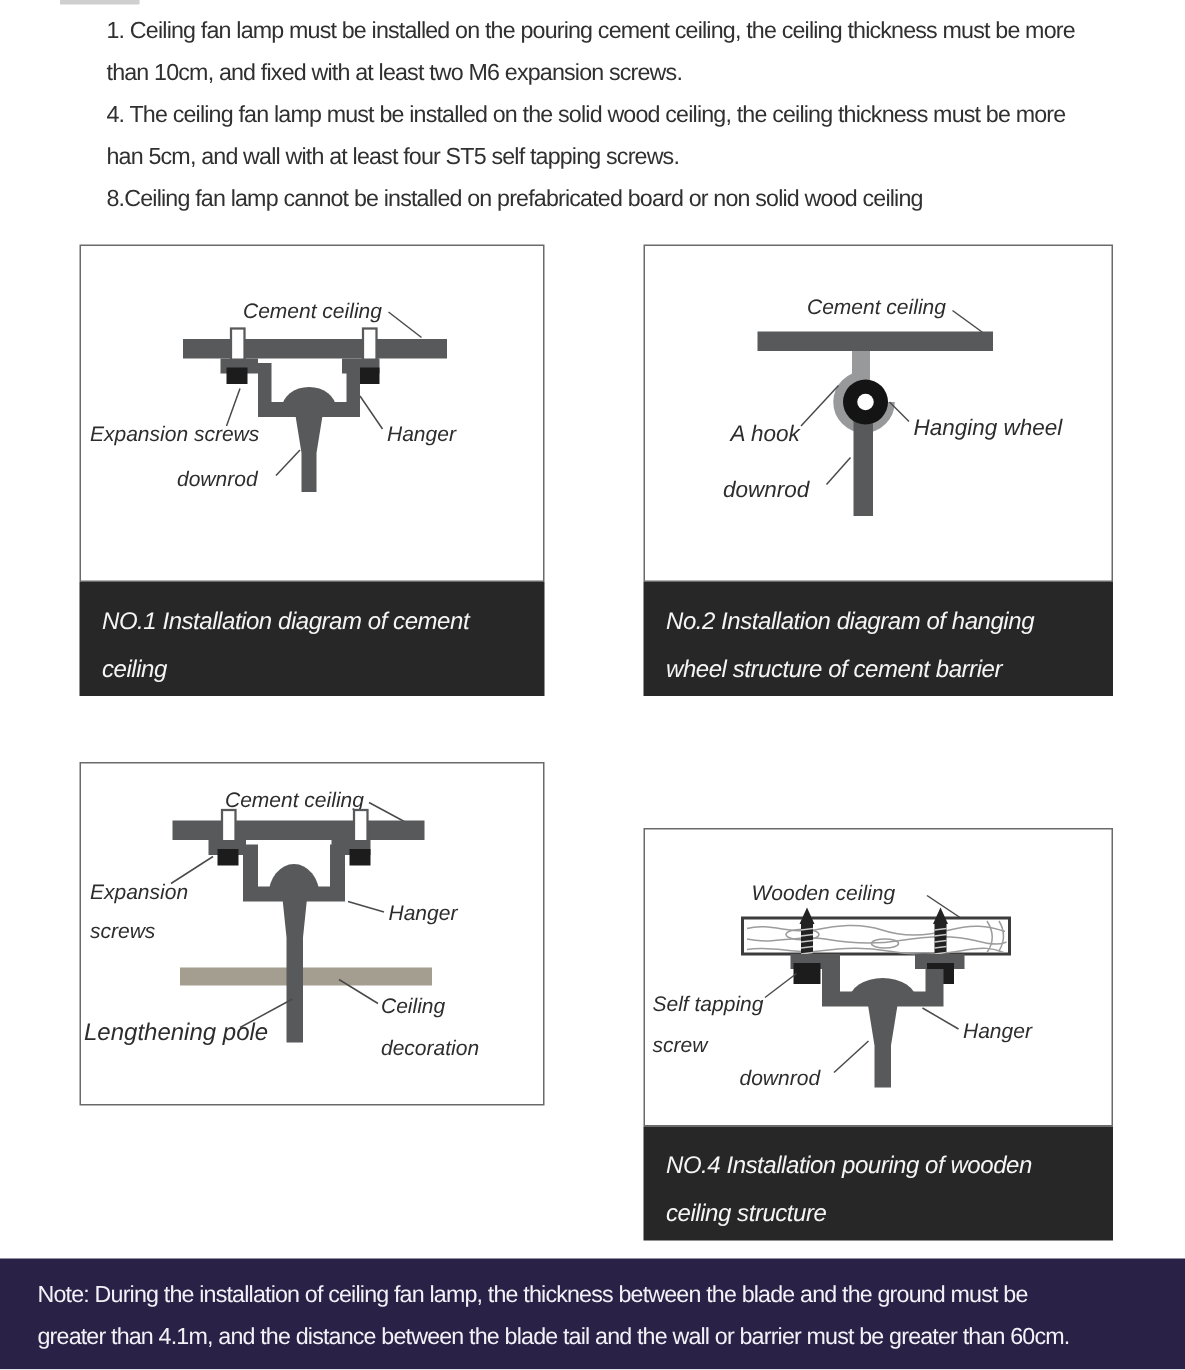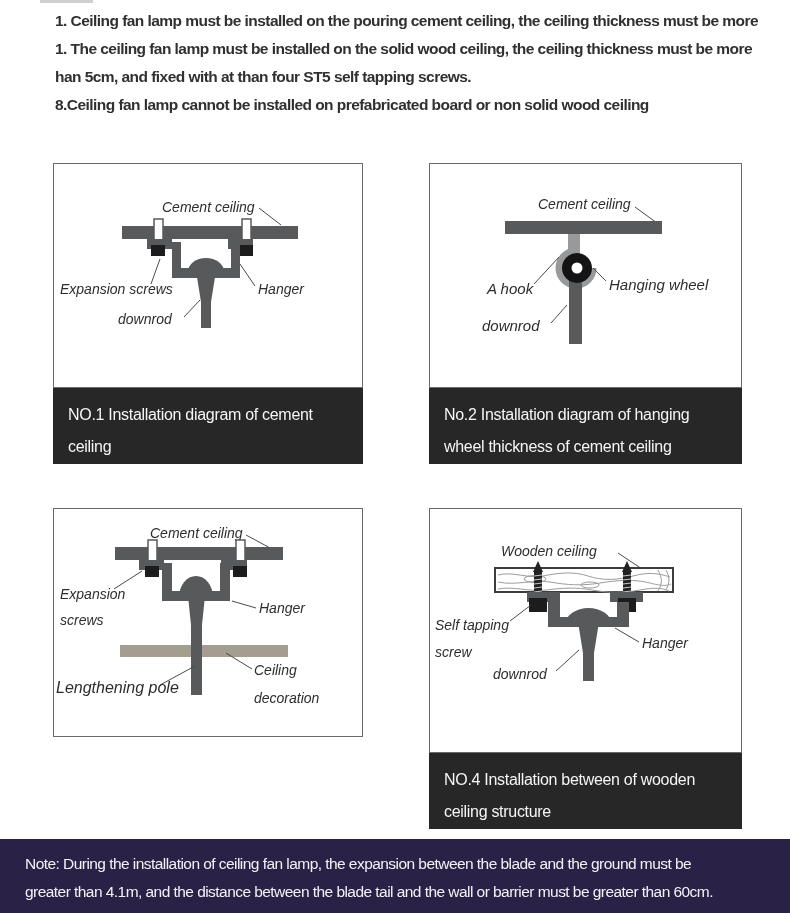--- a/index.html
+++ b/index.html
@@ -6,32 +6,32 @@
     --diagram-gray:#58595b; --light-gray:#97999b; --nut-black:#1c1c1c;
     --caption-bg:#272727; --caption-text:#f5f5f5; --note-bg:#2a2246; --note-text:#f3f1f7;
     --decoration-tan:#a49e90; --body-text:#303030; --label-color:#2d2d2d;
     --panel-border:#6a6a6a; --wood-grain:#9c9c9c;
   }
   *{margin:0;padding:0;box-sizing:border-box;}
   html,body{background:#fff;}
   body{font-family:"Liberation Sans",sans-serif;}
   .page{position:relative;width:790px;height:913px;background:#fff;overflow:hidden;}
   .artifact{position:absolute;left:40px;top:0;width:53px;height:3px;background:#cfcfcf;}
-  .intro{position:absolute;left:55px;top:7px;color:var(--body-text);
-         font-size:15.5px;letter-spacing:-0.55px;font-weight:bold;}
+  .intro{position:absolute;left:71px;top:7px;color:var(--body-text);
+         font-size:15.5px;letter-spacing:-0.55px;}
   .intro .line{line-height:28px;white-space:nowrap;}
   .panel{position:absolute;}
   .panel .diagram{background:#fff;border:1px solid var(--panel-border);font-style:italic;}
   .panel .diagram svg{display:block;}
   .panel .caption{background:var(--caption-bg);color:var(--caption-text);
-        font-size:16px;letter-spacing:-0.3px;line-height:32px;padding:11px 15px 0 15px;height:76px;}
+        font-size:16px;letter-spacing:-0.3px;line-height:32px;padding:11px 15px 0 15px;height:76px;font-style:italic;}
   .p1{left:53px;top:163px;width:310px;} .p1 .diagram{height:225px;}
   .p2{left:429px;top:163px;width:313px;} .p2 .diagram{height:225px;}
   .p3{left:53px;top:508px;width:310px;} .p3 .diagram{height:229px;}
-  .p4{left:429px;top:508px;width:313px;} .p4 .diagram{height:245px;}
+  .p4{left:429px;top:508px;width:313px;} .p4 .diagram{height:199px;margin-top:44px;}
   .note{position:absolute;left:0;top:839px;width:790px;height:74px;background:var(--note-bg);
         color:var(--note-text);font-size:15.5px;letter-spacing:-0.55px;padding:11px 0 0 25px;}
   .note .line{line-height:28px;white-space:nowrap;}
   
   .ink{fill:var(--diagram-gray);}
   .lg{fill:var(--light-gray);}
   .nut{fill:var(--nut-black);}
   .deco{fill:var(--decoration-tan);}
   .screw-w{fill:#fff;stroke:var(--diagram-gray);stroke-width:1.5;}
   .ptr{stroke:#4a4a4a;stroke-width:1;fill:none;}
@@ -44,22 +44,23 @@
 </style>
 </head>
 <body>
 
 <div class="page">
 
   <div class="artifact"></div>
 
   <div class="intro">
     <div class="line">1. Ceiling fan lamp must be installed on the pouring cement ceiling, the ceiling thickness must be more</div>
-    <div class="line">1. The ceiling fan lamp must be installed on the solid wood ceiling, the ceiling thickness must be more</div>
-    <div class="line">han 5cm, and fixed with at than four ST5 self tapping screws.</div>
+    <div class="line">than 10cm, and fixed with at least two M6 expansion screws.</div>
+    <div class="line">4. The ceiling fan lamp must be installed on the solid wood ceiling, the ceiling thickness must be more</div>
+    <div class="line">han 5cm, and wall with at least four ST5 self tapping screws.</div>
     <div class="line">8.Ceiling fan lamp cannot be installed on prefabricated board or non solid wood ceiling</div>
   </div>
 
   <div class="panel p1">
     <div class="diagram">
       <svg width="308" height="223" viewBox="0 0 308 223">
         <text class="lbl" x="108" y="48">Cement ceiling</text>
         <line class="ptr" x1="205" y1="44" x2="227" y2="61"></line>
         <rect class="ink" x="68" y="62" width="176" height="13"></rect>
         <rect class="screw-w" x="100" y="55" width="9" height="29"></rect>
@@ -94,21 +95,21 @@
         <circle cx="147" cy="104" r="15" fill="#141414"></circle>
         <circle cx="147" cy="104" r="5.5" fill="#ffffff"></circle>
         <line class="ptr" x1="104" y1="120" x2="129" y2="93"></line>
         <text class="lbl-lg" x="57" y="130">A hook</text>
         <line class="ptr" x1="176" y1="117" x2="163" y2="104"></line>
         <text class="lbl-lg" x="179" y="126">Hanging wheel</text>
         <line class="ptr" x1="121" y1="159" x2="137" y2="141"></line>
         <text class="lbl-lg" x="52" y="167">downrod</text>
       </svg>
     </div>
-    <div class="caption">No.2 Installation diagram of hanging wheel thickness of cement ceiling</div>
+    <div class="caption">No.2 Installation diagram of hanging wheel structure of cement barrier</div>
   </div>
 
   <div class="panel p3">
     <div class="diagram">
       <svg width="308" height="227" viewBox="0 0 308 227">
         <text class="lbl" x="96" y="29">Cement ceiling</text>
         <line class="ptr" x1="192" y1="26" x2="218" y2="40"></line>
         <rect class="ink" x="61" y="38" width="168" height="13"></rect>
         <rect class="screw-w" x="94" y="31" width="9" height="28"></rect>
         <rect class="screw-w" x="182" y="31" width="9" height="28"></rect>
@@ -186,21 +187,21 @@
         <polygon class="ink" points="148,113 169,113 164,144 164,172 153,172 153,144"></polygon>
         <line class="ptr" x1="80" y1="112" x2="101" y2="96"></line>
         <text class="lbl" x="5" y="121">Self tapping</text>
         <text class="lbl" x="5" y="148">screw</text>
         <line class="ptr" x1="185" y1="119" x2="209" y2="133"></line>
         <text class="lbl" x="212" y="139">Hanger</text>
         <line class="ptr" x1="126" y1="162" x2="149" y2="141"></line>
         <text class="lbl" x="63" y="170">downrod</text>
       </svg>
     </div>
-    <div class="caption">NO.4 Installation between of wooden ceiling structure</div>
+    <div class="caption">NO.4 Installation pouring of wooden ceiling structure</div>
   </div>
 
   <div class="note">
-    <div class="line">Note: During the installation of ceiling fan lamp, the expansion between the blade and the ground must be</div>
+    <div class="line">Note: During the installation of ceiling fan lamp, the thickness between the blade and the ground must be</div>
     <div class="line">greater than 4.1m, and the distance between the blade tail and the wall or barrier must be greater than 60cm.</div>
   </div>
 
 </div>
 
 </body></html>

